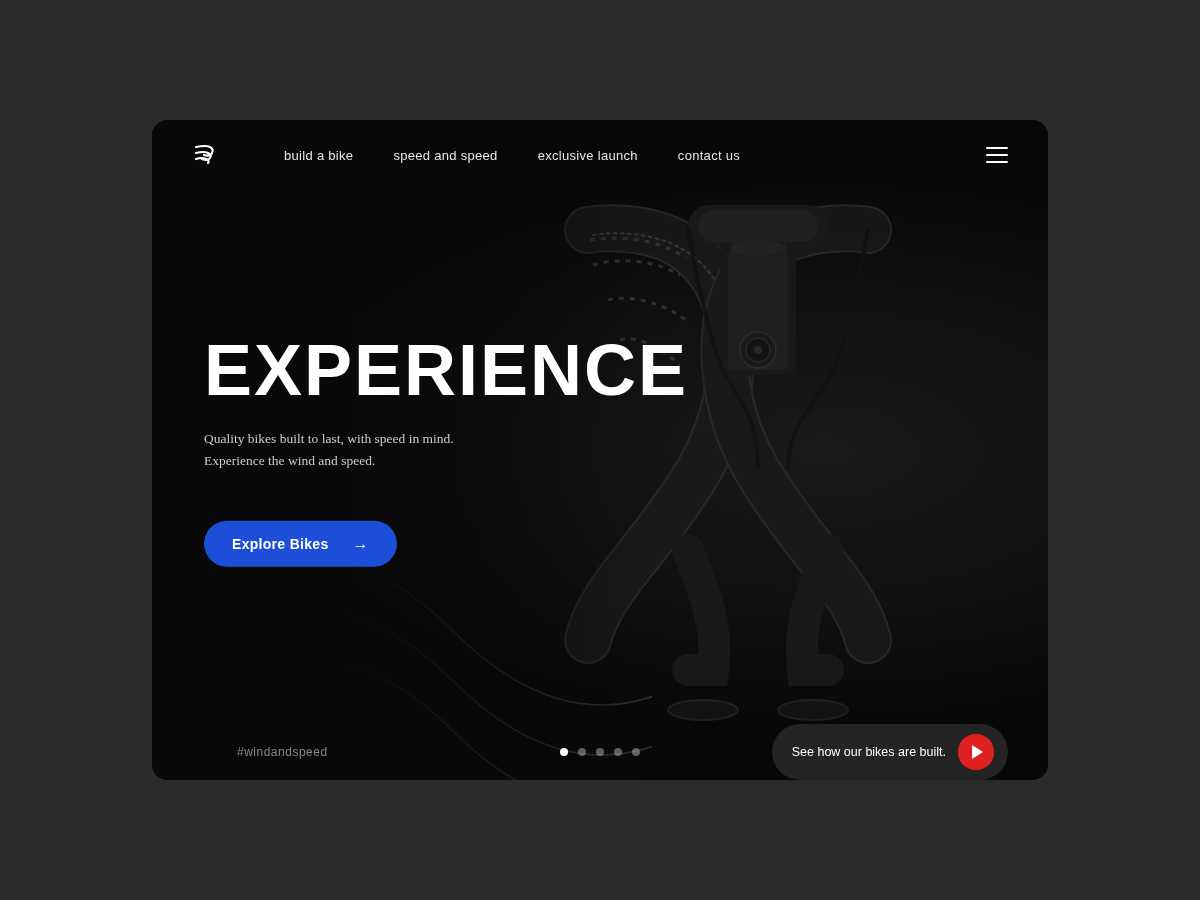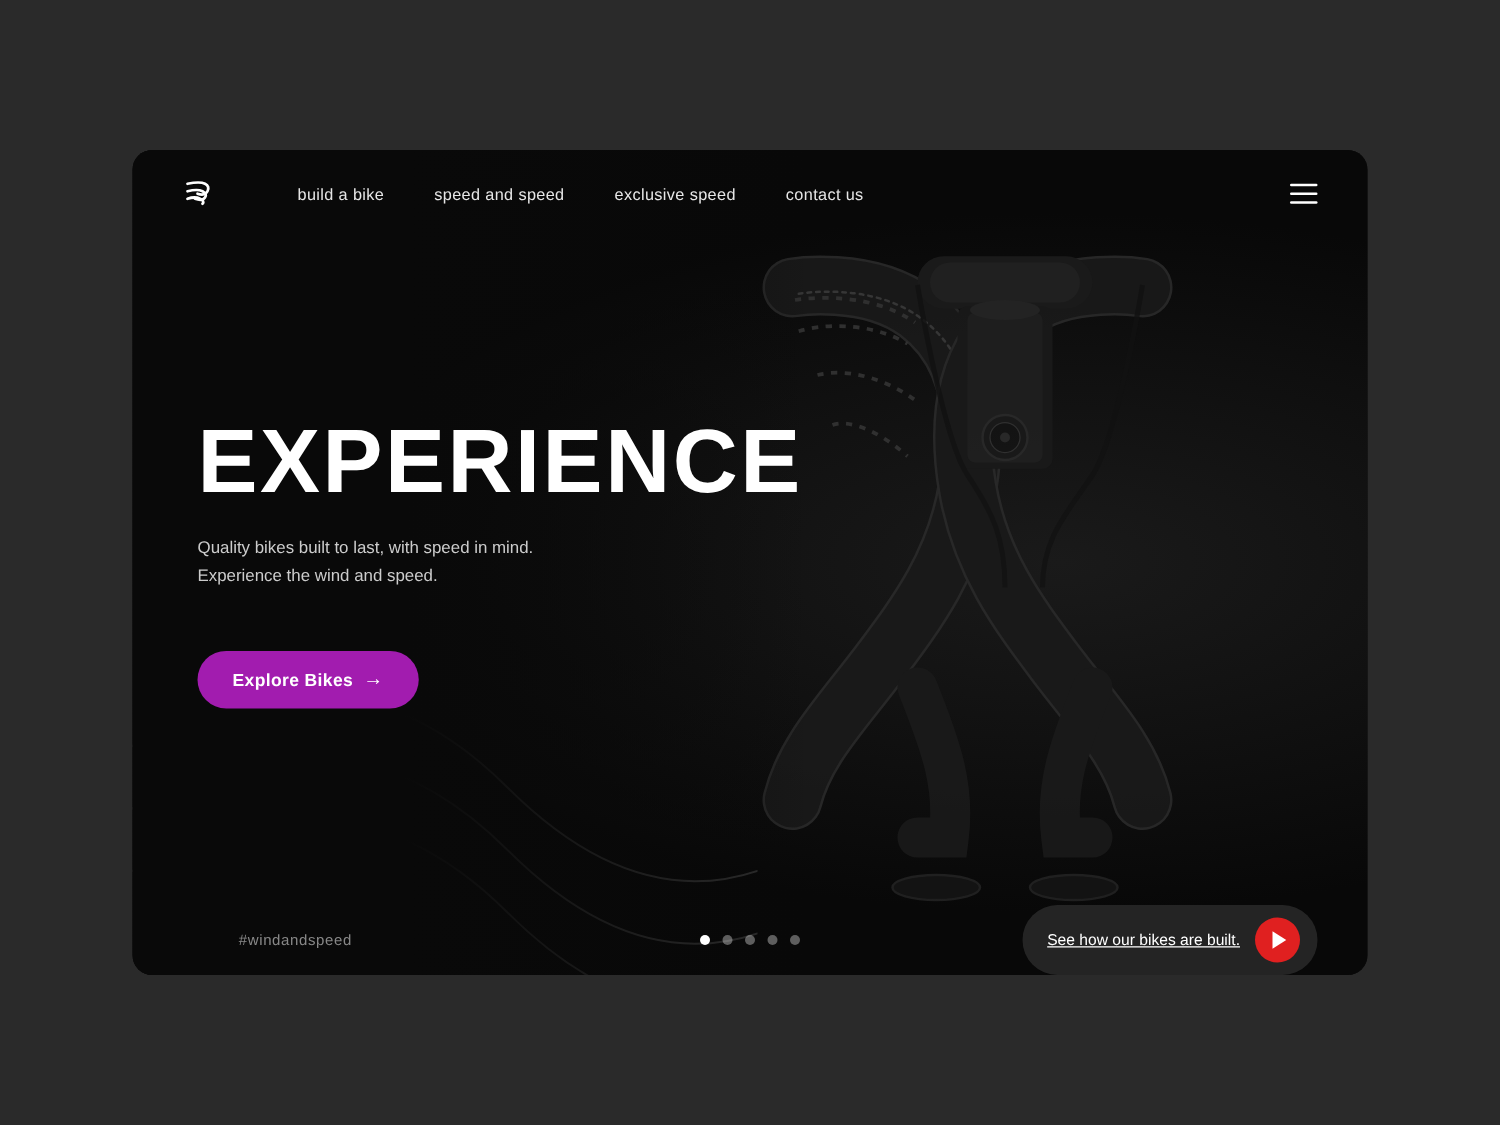--- a/index.html
+++ b/index.html
@@ -7,21 +7,21 @@
     body {
       background: #2a2a2a;
       display: flex;
       align-items: center;
       justify-content: center;
       min-height: 100vh;
       font-family: 'Arial', sans-serif;
     }
 
     .screen-container {
-      width: 988px;
+      width: 896px;
       height: 660px;
       border-radius: 16px;
       overflow: hidden;
       position: relative;
       background: #0a0a0a;
     }
 
     
     .hero-bg {
       position: absolute;
@@ -138,27 +138,28 @@
       text-transform: uppercase;
     }
 
     .hero-subtitle {
       font-size: 13.5px;
       color: #cccccc;
       line-height: 1.65;
       margin-bottom: 36px;
       max-width: 310px;
       font-weight: 400;
+      font-family: Liberation Serif, serif;
     }
 
     .explore-btn {
       display: inline-flex;
       align-items: center;
-      gap: 8px;
-      background: #a21caf;
+      gap: 24px;
+      background: #1d4ed8;
       color: #fff;
       border: none;
       border-radius: 30px;
       padding: 14px 28px;
       font-size: 14px;
       font-weight: 600;
       cursor: pointer;
       letter-spacing: 0.3px;
       margin-top: 12px;
     }
@@ -216,21 +217,20 @@
       border-radius: 30px;
       padding: 10px 14px 10px 20px;
       cursor: pointer;
     }
 
     .video-cta-text {
       color: #ffffff;
       font-size: 12.5px;
       font-weight: 500;
       white-space: nowrap;
-      text-decoration: underline;
     }
 
     .play-btn {
       width: 36px;
       height: 36px;
       border-radius: 50%;
       background: #e02020;
       display: flex;
       align-items: center;
       justify-content: center;
@@ -322,21 +322,21 @@
           <path d="M4 10 Q 14 8 18 10 Q 22 12 20 16 Q 18 20 12 18" stroke="white" stroke-width="2.2" fill="none" stroke-linecap="round"></path>
           <path d="M4 16 Q 12 14 16 16 Q 20 18 18 21 Q 16 24 10 22" stroke="white" stroke-width="2.2" fill="none" stroke-linecap="round"></path>
           <path d="M4 22 Q 10 20 14 22 Q 18 24 16 26" stroke="white" stroke-width="2.2" fill="none" stroke-linecap="round"></path>
         </svg>
       </span>
     </div>
 
     <div class="nav-links">
       <a class="nav-link">build a bike</a>
       <a class="nav-link">speed and speed</a>
-      <a class="nav-link">exclusive speed</a>
+      <a class="nav-link">exclusive launch</a>
       <a class="nav-link">contact us</a>
     </div>
 
     <div class="hamburger">
       <div class="hamburger-line"></div>
       <div class="hamburger-line"></div>
       <div class="hamburger-line"></div>
     </div>
   </nav>
 

